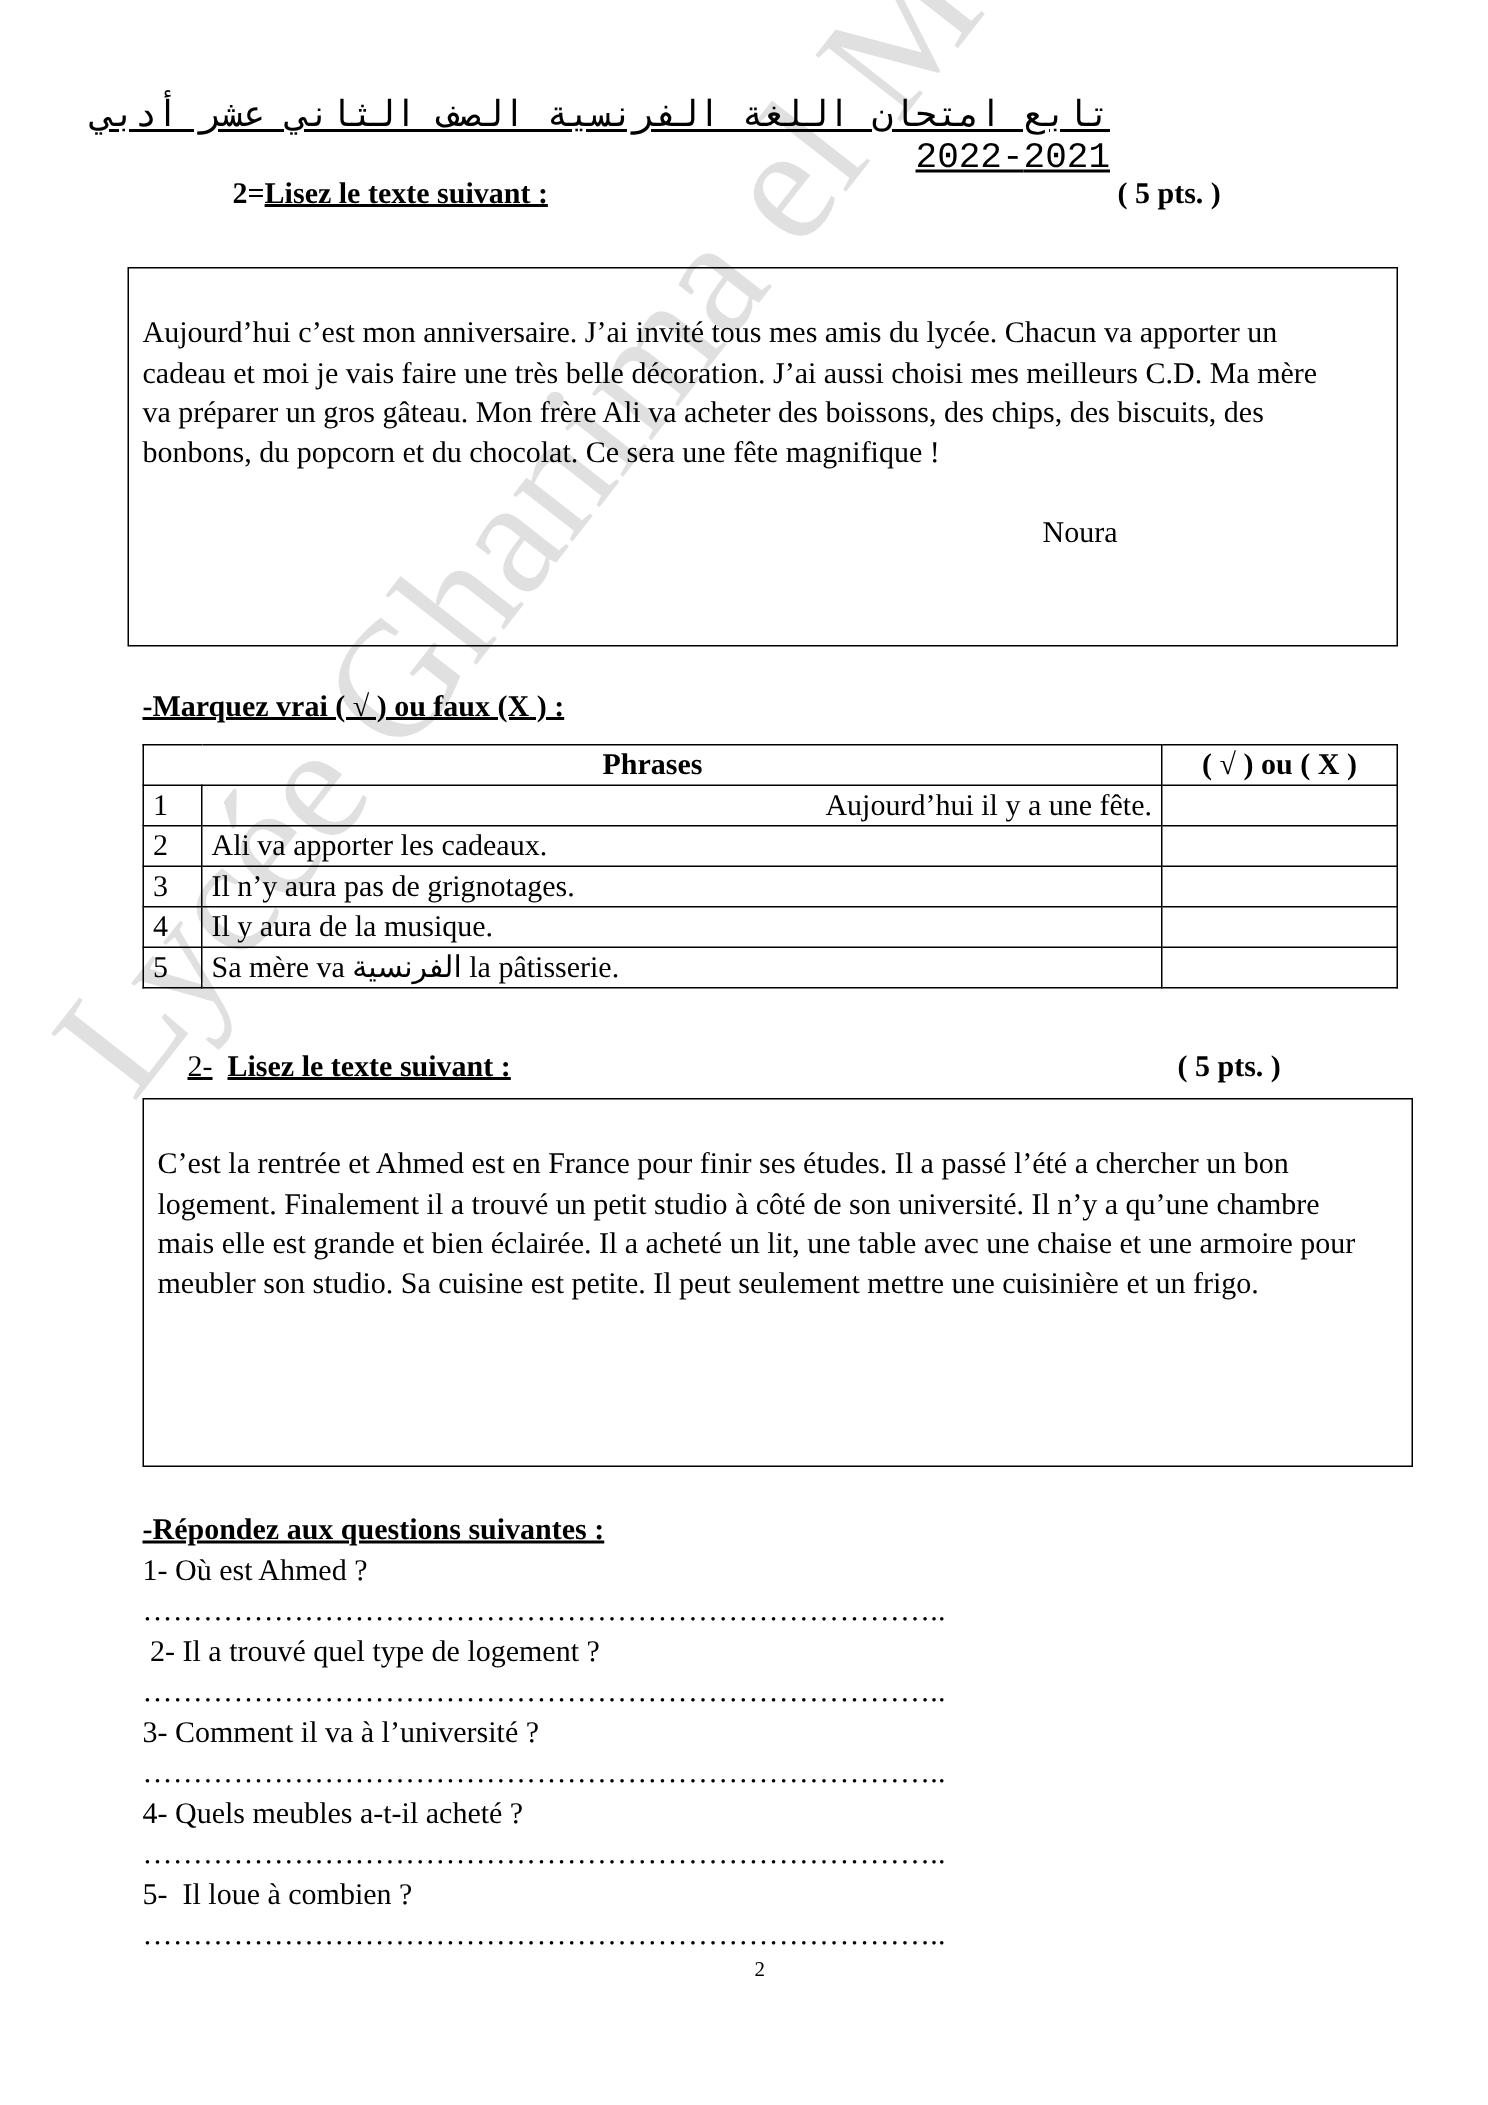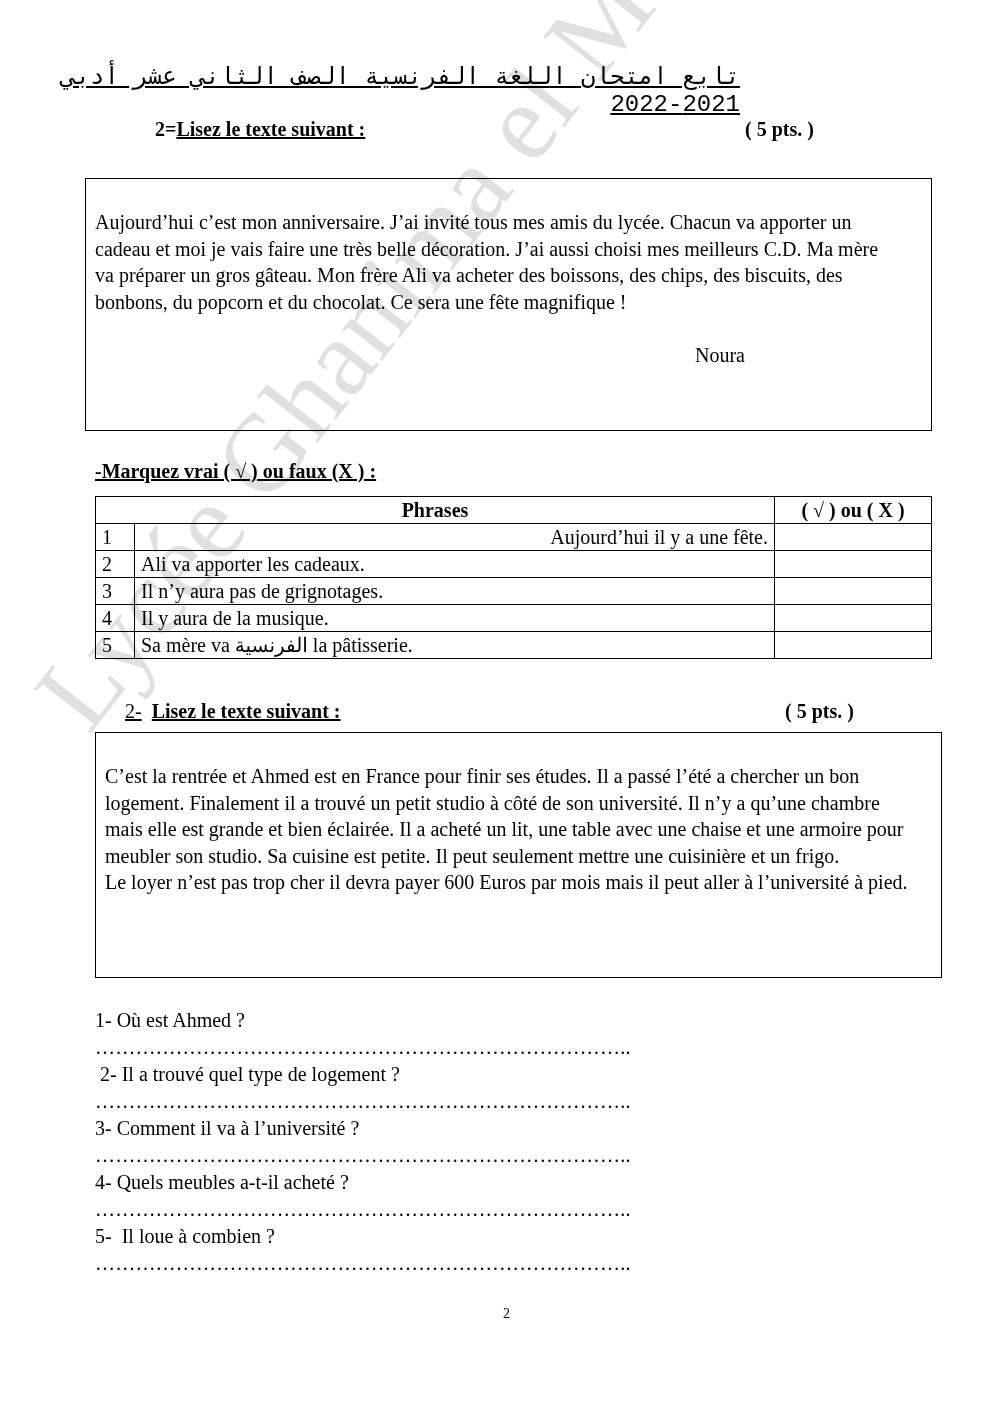--- a/index.html
+++ b/index.html
@@ -71,24 +71,24 @@
 </tbody>
   </table>
 
 <div class="abs sec-title" style="left:125px; top:700px;">
   <span class="u" style="font-weight:normal;">2-</span>&nbsp;&nbsp;<span class="u">Lisez le texte suivant :</span>
 </div>
 <div class="abs sec-title" style="left:785px; top:700px;">( 5 pts. )</div>
 
 <div class="abs box" style="left:85px; top:732px; width:847px; height:246px; padding:30px 20px 0 9px;margin-left:10px;">
   <p>C’est la rentrée et Ahmed est en France pour finir ses études. Il a passé l’été a chercher un bon logement. Finalement il a trouvé un petit studio à côté de son université. Il n’y a qu’une chambre mais elle est grande et bien éclairée. Il a acheté un lit, une table avec une chaise et une armoire pour meubler son studio. Sa cuisine est petite. Il peut seulement mettre une cuisinière et un frigo.</p>
-  <p>Le loyer n’est pas trop cher il devra payer 600 Euros par mois mais il peut aller à l’université à pied.</p>
 </div>
 
 <div class="abs q" style="left:95px; top:1007px; width:700px;">
+  <div class="sec-title u" style="display:inline-block;">-Répondez aux questions suivantes :</div>
   <div>1- Où est Ahmed ?</div>
   <div class="dots">……………………………………………………………………..</div>
   <div style="white-space:pre;"> 2- Il a trouvé quel type de logement ?</div>
   <div class="dots">……………………………………………………………………..</div>
   <div>3- Comment il va à l’université ?</div>
   <div class="dots">……………………………………………………………………..</div>
   <div>4- Quels meubles a-t-il acheté ?</div>
   <div class="dots">……………………………………………………………………..</div>
   <div style="white-space:pre;">5-  Il loue à combien ?</div>
   <div class="dots">……………………………………………………………………..</div>

